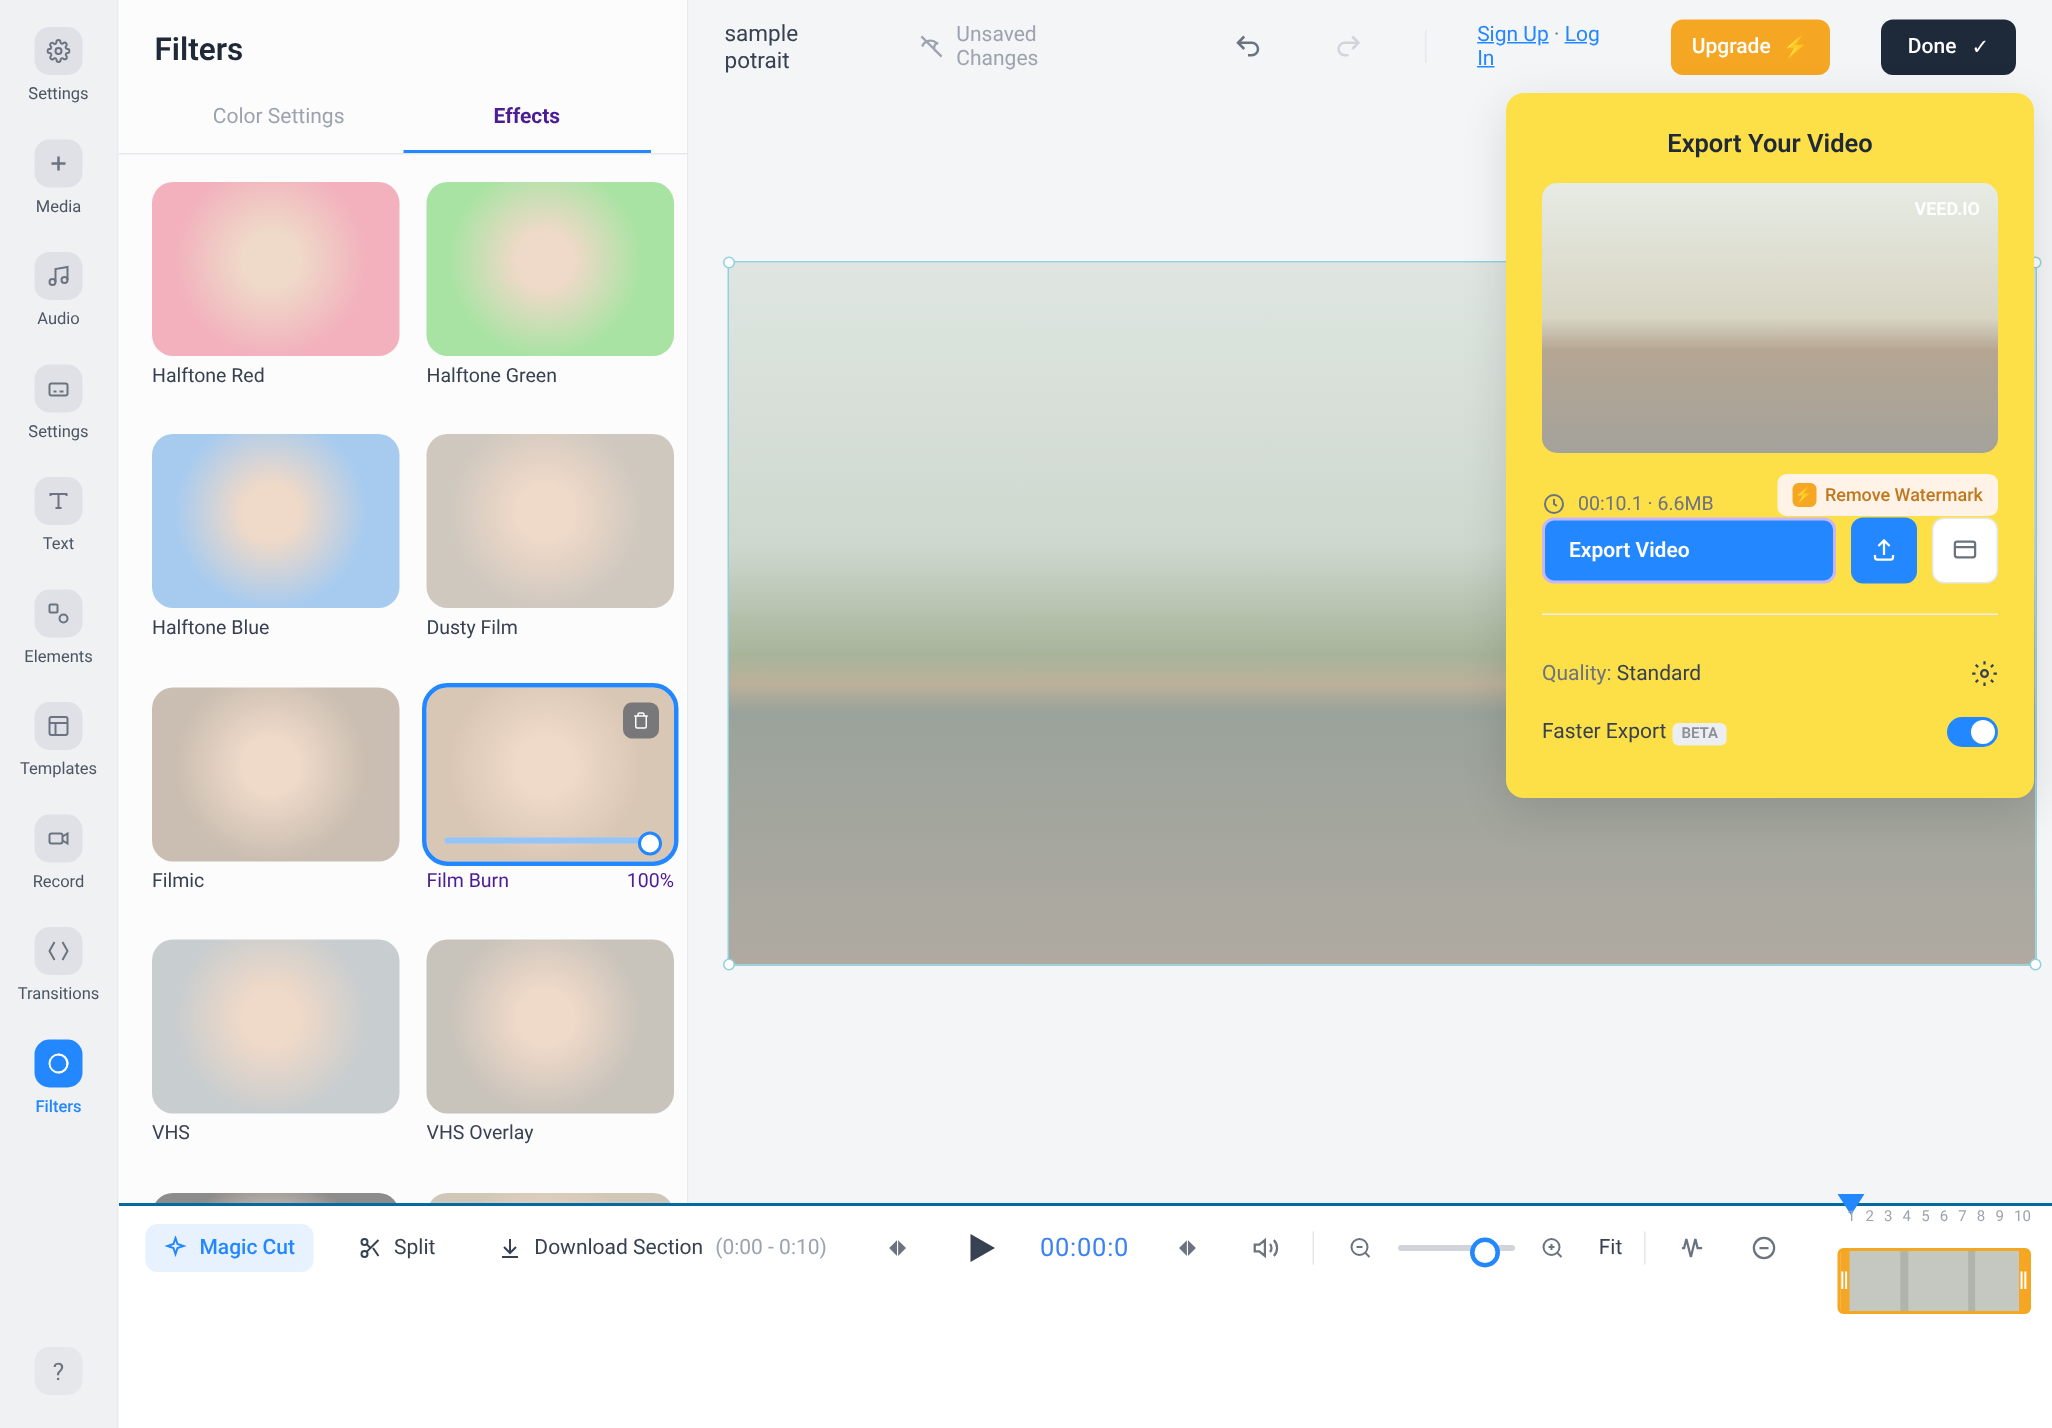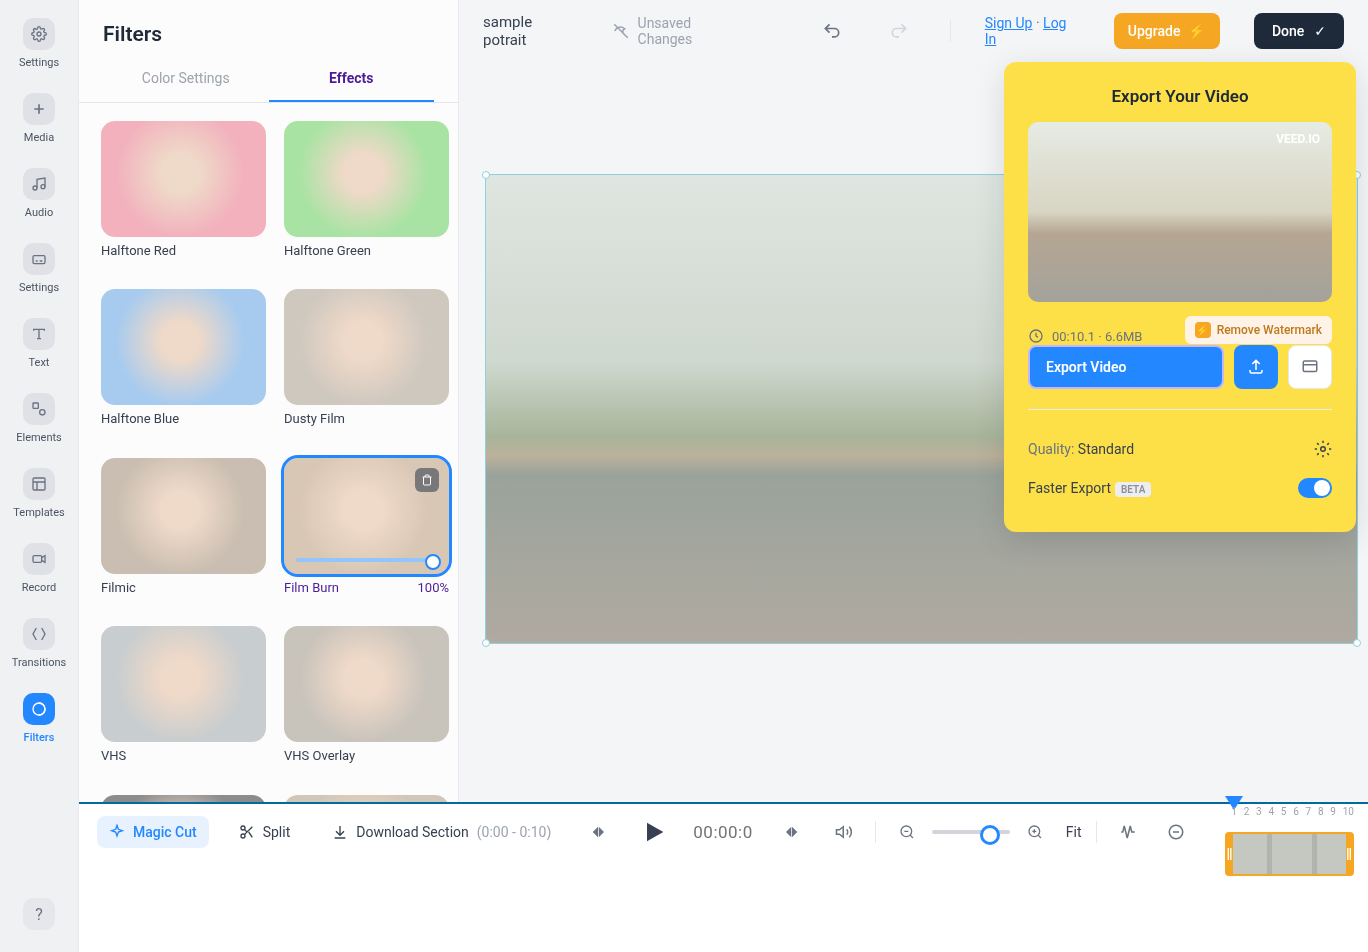--- a/index.html
+++ b/index.html
@@ -46,21 +46,21 @@
 .canvas{position:absolute;left:16px;right:0;top:112px;height:470px;border:1px solid #8fd1de;background:linear-gradient(180deg,#dfe6e1 0%,#cfd8cf 40%,#a8b49a 56%,#bcb19b 60%,#9aa39b 64%,#b0aaa1 100%);border-radius:2px}
 .canvas .hdl{position:absolute;width:8px;height:8px;background:#fff;border:1px solid #8fd1de;border-radius:50%}
 .hdl.tl{top:-4px;left:-4px}.hdl.tr{top:-4px;right:-4px}.hdl.bl{bottom:-4px;left:-4px}.hdl.br{bottom:-4px;right:-4px}
 
 
 .bottom{height:150px;background:#fff;border-top:2px solid #0369a1;display:flex;}
 .ctrl{height:56px;display:flex;align-items:center;padding:0 18px;gap:18px}
 .pill{display:flex;align-items:center;gap:8px;padding:8px 12px;border-radius:8px;font-size:14px;color:#374151;cursor:pointer}
 .pill.mc{background:#e8f2ff;color:#2388ff;font-weight:500}
 .ctrl-mid{flex:1;display:flex;align-items:center;justify-content:center;gap:22px}
-.time{font-size:17px;color:#737373;letter-spacing:.5px}
+.time{font-size:17px;color:#3b82f6;letter-spacing:.5px}
 .ctrl-right{display:flex;align-items:center;gap:14px}
 .zoom{display:flex;align-items:center;gap:8px}
 .zslider{width:78px;height:4px;background:#d1d5db;border-radius:2px;position:relative}
 .zslider::after{content:"";position:absolute;left:48px;top:-5px;width:14px;height:14px;background:#fff;border:3px solid #2388ff;border-radius:50%}
 .timeline{flex:1;position:relative;padding:6px 14px}
 .ruler{position:absolute;top:2px;left:14px;right:14px;height:14px;display:flex;justify-content:space-between}
 .ruler span{font-size:10px;color:#9ca3af}
 .playhead{position:absolute;left:14px;top:-8px;width:18px;height:14px}
 .track{position:absolute;left:14px;right:14px;top:28px;height:44px;border:2px solid #f5a623;border-radius:4px;background:repeating-linear-gradient(90deg,#c4c8c0 0 40px,#b0b4ac 40px 45px);display:flex;align-items:center}
 .track .grip{width:6px;height:100%;background:#f5a623;display:flex;align-items:center;justify-content:center;color:#fff}

